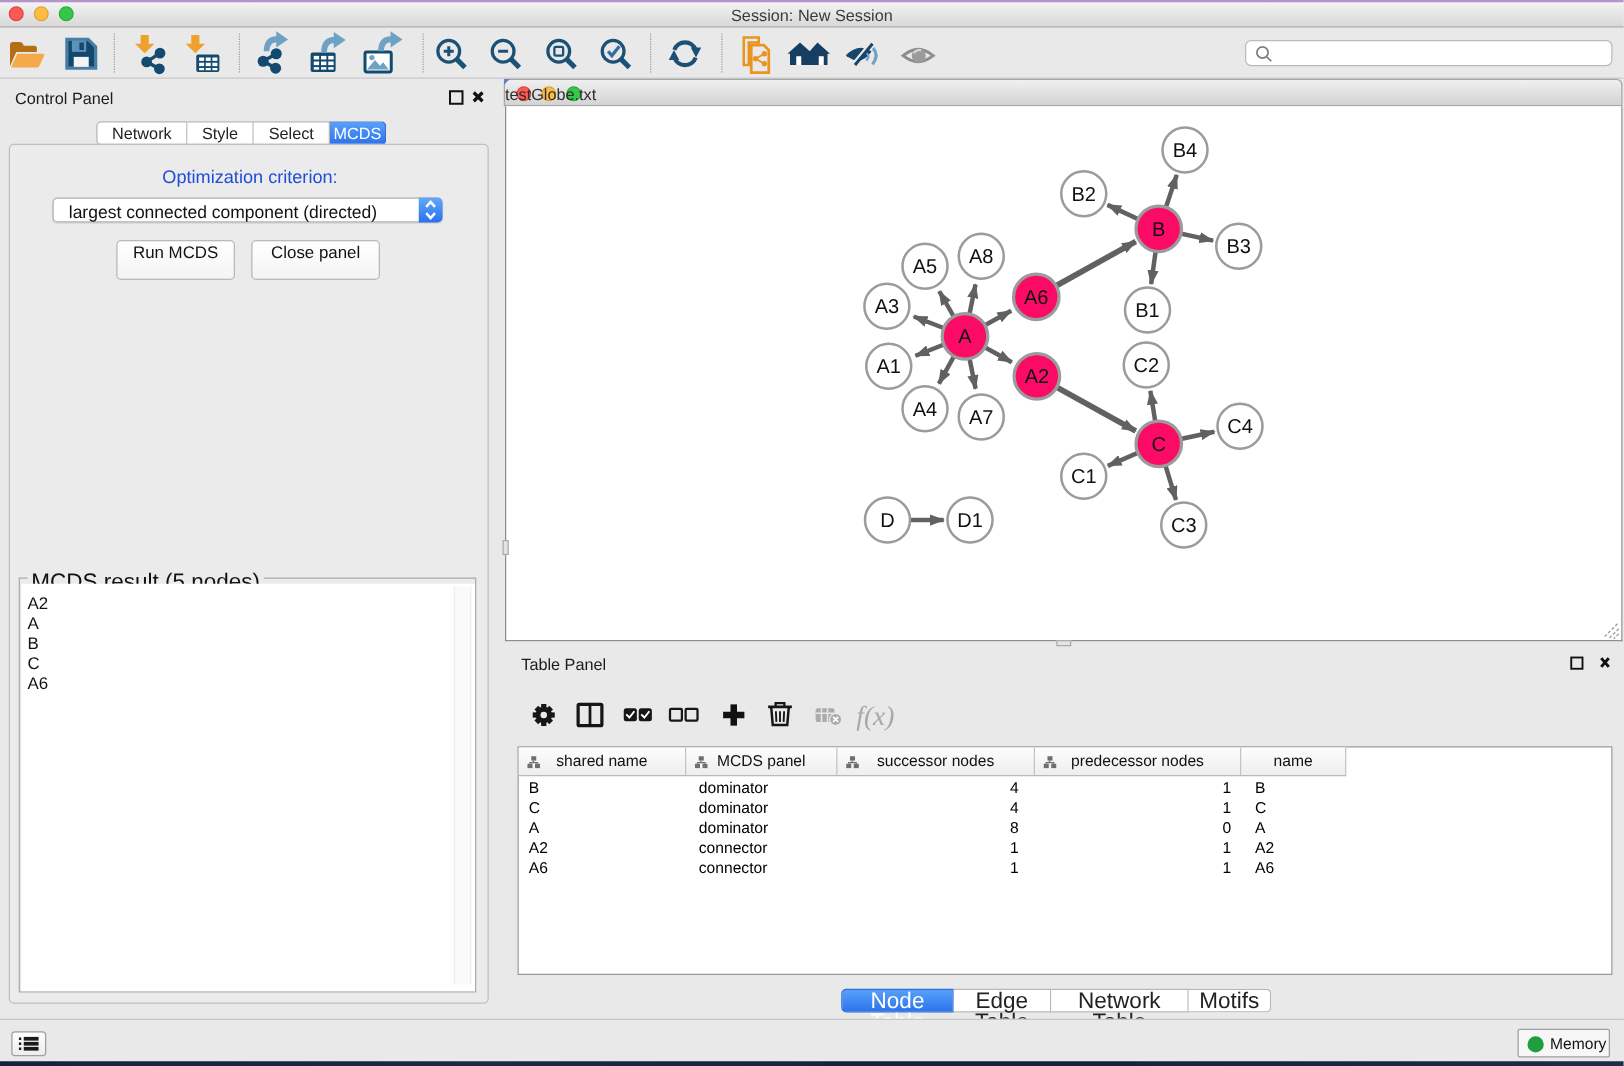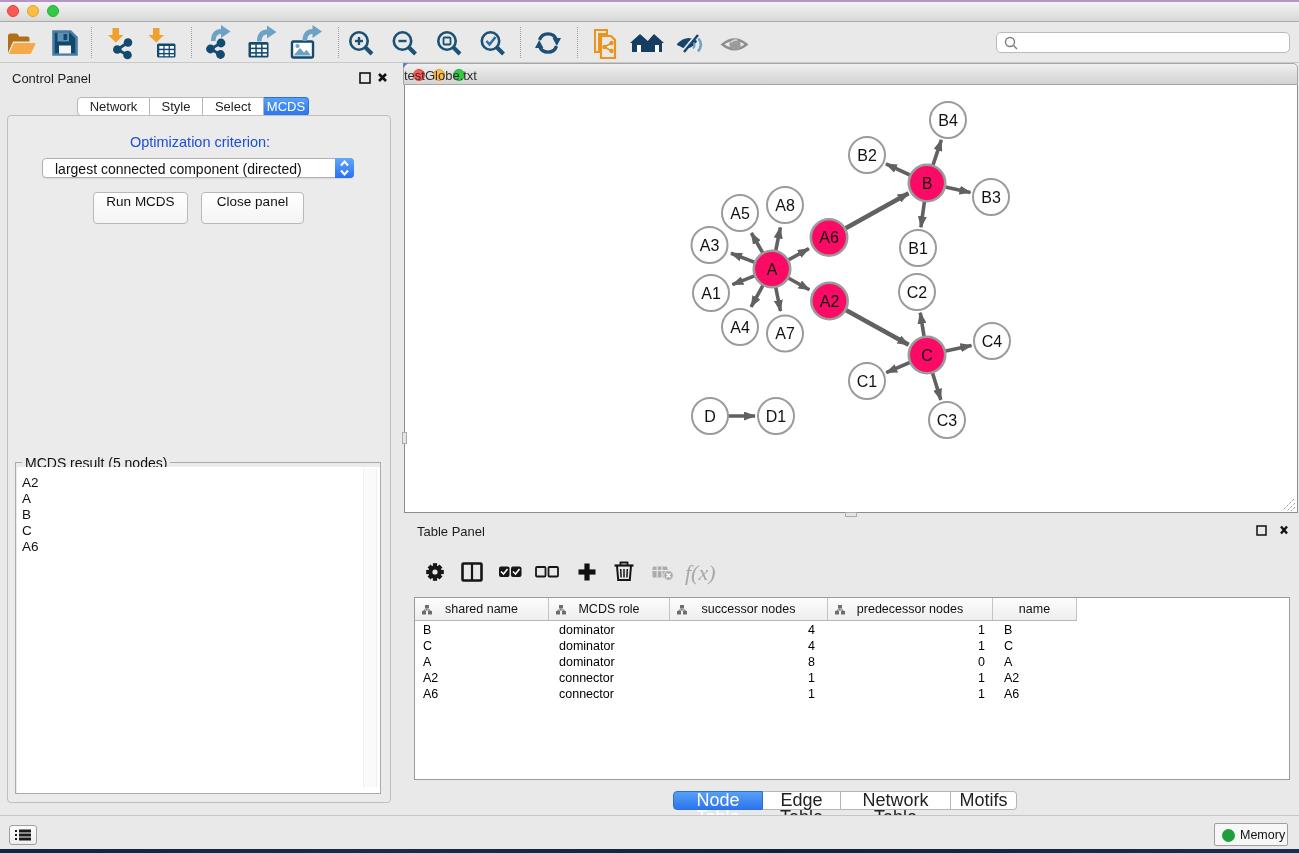--- a/index.html
+++ b/index.html
@@ -19,21 +19,21 @@
 .seg div:first-child { border-left:1px solid #b6b6b6; border-radius:4px 0 0 4px; }
 .seg div:last-child { border-radius:0 4px 4px 0; }
 .seg div.sel { background:linear-gradient(#57a0f7,#2d74ee); color:#fff; border-color:#2d6fd8; }
 #cp-content { left:7px; top:115px; width:384px; height:688px; border:1px solid #bfbfbf; border-radius:4px; background:#ebebeb; }
 #opt-label { left:0px; top:134px; width:400px; text-align:center; font-size:14.5px; color:#1d4ed8; }
 #combo { left:42px; top:158px; width:312px; height:20px; background:#fff; border:1px solid #b2b2b2; border-radius:4px; box-shadow:0 1px 1px rgba(0,0,0,.08); }
 #combo .txt { position:absolute; left:12px; top:2px; font-size:14px; color:#111; }
 #combo .cap { position:absolute; right:-1px; top:-1px; width:19px; height:20px; background:linear-gradient(#62a9f8,#2a70ef); border-radius:0 4px 4px 0; }
 .btn { position:absolute; height:32px; background:linear-gradient(#ffffff,#f4f4f4); border:1px solid #b9b9b9; border-radius:4px; font-size:13.5px; color:#111; text-align:center; line-height:17px; }
 #fieldset { left:15px; top:462px; width:366px; height:332px; border:1px solid #ababab; }
-#fieldset .legend { position:absolute; left:6px; top:-8px; background:#ebebeb; padding:0 3px; font-size:14px; color:#111; }
+#fieldset .legend { position:absolute; left:6px; top:-8px; background:#ebebeb; padding:0 3px; font-size:18px; color:#111; }
 #mcds-list { position:absolute; left:1px; top:4px; width:363px; height:326px; background:#fff; font-size:13.5px; color:#111; }
 #mcds-list .row { padding-left:5px; height:16px; line-height:16px; }
 #mcds-sb { position:absolute; right:3px; top:6px; width:14px; height:318px; background:#fafafa; border-left:1px solid #efefef; border-right:1px solid #efefef; }
 #netwin { left:403px; top:63px; width:895px; height:451px; }
 #netwin-tb { position:absolute; left:0; top:0; width:895px; height:22px; background:linear-gradient(#f0f0f0,#d3d3d3); border:1px solid #a6a6a6; border-radius:5px 5px 0 0; }
 #netwin-tb .title { position:absolute; left:0; right:0; top:4px; text-align:left; font-size:13px; color:#2e2e2e; }
 #netcanvas { position:absolute; left:1px; top:22px; width:894px; height:428px; background:#fff; border:1px solid #8e8e8e; border-top:none; }
 #tpanel-title { left:417px; top:524px; font-size:13px; color:#1c1c1c; }
 #ttable { left:414px; top:597px; width:876px; height:183px; background:#fff; border:1px solid #9a9a9a; }
 #thead { position:absolute; left:0; top:0; width:662px; height:23px; background:linear-gradient(#fdfdfd,#eeeeee); border-bottom:1px solid #b9b9b9; font-size:12.5px; color:#111; }
@@ -46,20 +46,21 @@
 #desktop-bottom { left:0; top:849px; width:1299px; height:5px; background:linear-gradient(90deg,#16233c,#1b2a45 30%,#142138 60%,#1d2c48); }
 .fc-icons { position:absolute; font-size:13px; color:#111; }
 </style>
 </head>
 <body>
 <div id="desktop-top" class="abs"></div>
 <div id="titlebar" class="abs">
   <div class="tl" style="left:7px;top:3px;background:#fc5954;border:1px solid #e2423d;"></div>
   <div class="tl" style="left:27px;top:3px;background:#fdbd40;border:1px solid #e1a035;"></div>
   <div class="tl" style="left:47px;top:3px;background:#35c74a;border:1px solid #2bab39;"></div>
+  <div class="title">Session: New Session</div>
 </div>
 <div id="toolbar" class="abs">
 <svg width="780" height="39" style="position:absolute;left:0;top:0">
 <g transform="translate(21,20)">
   <path d="M-13,10 L-13,-7 Q-13,-9.5 -10.5,-9.5 L-5,-9.5 Q-3.5,-9.5 -2.8,-8.2 L-2,-6.5 L6.5,-6.5 Q8.5,-6.5 8.5,-4.5 L8.5,-1.5 L-8,-1.5 Z" fill="#b36f13"></path>
   <path d="M-12.2,11 L-7.2,0 L13.5,0 Q15,0 14.3,1.6 L10.5,9.5 Q9.8,11 8.2,11 Z" fill="#f5a94b"></path>
 </g>
 <g transform="translate(65,20)">
   <path d="M-11.5,-11.5 L5.5,-11.5 L11.5,-5.5 L11.5,11.5 L-11.5,11.5 Z" fill="#10486e" stroke="#4a7da3" stroke-width="2.6"></path>
   <rect x="-7.5" y="-10.5" width="11.5" height="9" fill="#5e92b6"></rect>
@@ -394,21 +395,21 @@
   <path d="M4.5,1.5 L8.5,5.5 M8.5,1.5 L4.5,5.5" stroke="#fff" stroke-width="1.4"></path>
 </g>
 <text x="265" y="26" font-family="Liberation Serif, serif" font-style="italic" font-size="22" fill="#a8a8a8">f(x)</text>
 </svg>
 <div id="ttable" class="abs">
   <div id="thead">
     <div class="hcell" style="left:0;width:134px;">
         <span>shared name</span>
       </div>
     <div class="hcell" style="left:134px;width:121px;">
-        <span>MCDS role</span>
+        <span>MCDS panel</span>
       </div>
     <div class="hcell" style="left:255px;width:158px;">
         <span>successor nodes</span>
       </div>
     <div class="hcell" style="left:413px;width:165px;">
         <span>predecessor nodes</span>
       </div>
     <div class="hcell" style="left:578px;width:84px;">
         <span>name</span>
       </div>

